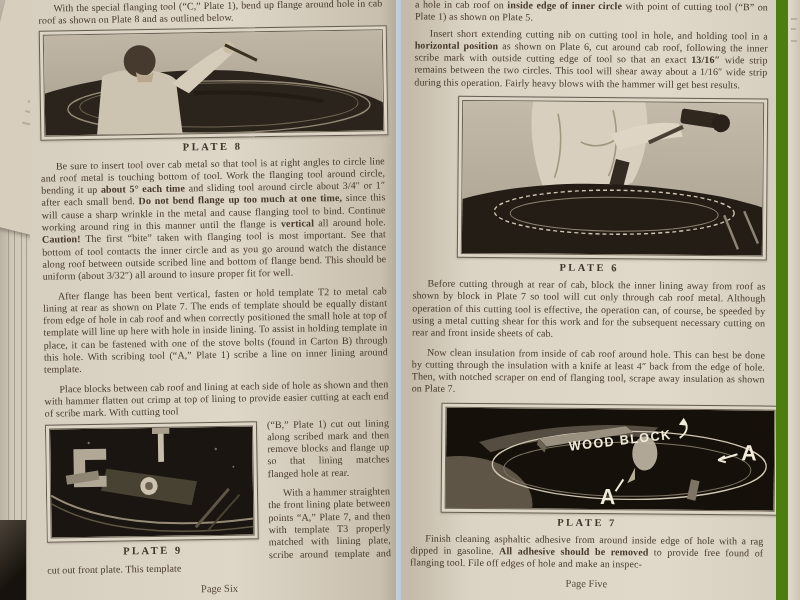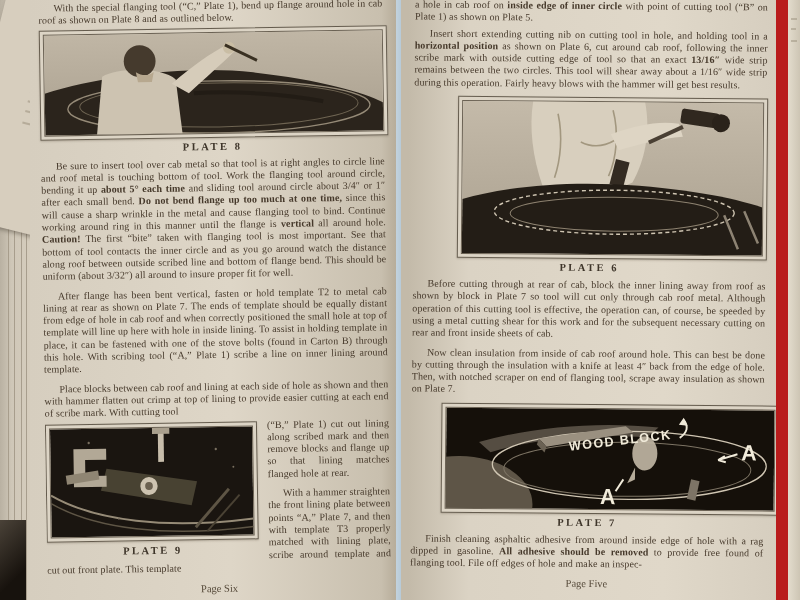--- a/index.html
+++ b/index.html
@@ -1,17 +1,17 @@
 <!DOCTYPE html>
 <html><head>
 <meta charset="utf-8">
 <style>
   html,body{margin:0;padding:0;background:#2e2822;}
   #stage{position:relative;width:800px;height:600px;overflow:hidden;
-         background:#b91c1c;font-family:"Liberation Serif","DejaVu Serif",serif;}
+         background:#4d7c0f;font-family:"Liberation Serif","DejaVu Serif",serif;}
 
   
   .edge-left{position:absolute;left:0;top:0;width:30px;height:600px;
     background:linear-gradient(to right,#b9b1a2,#cfc7b8 40%,#d5ccbc);}
   .edge-left .line{position:absolute;top:0;height:100%;width:1px;background:#a79d8c;}
   .edge-corner{position:absolute;left:-18px;top:-30px;width:90px;height:260px;
     background:#d7cebe;transform:rotate(14deg);box-shadow:2px 2px 4px rgba(60,50,40,.45);}
   .edge-corner .ghost{position:absolute;left:46px;height:2px;background:#9a8f7c;opacity:.55;}
   .edge-dark{position:absolute;left:0;top:520px;width:26px;height:80px;
     background:linear-gradient(135deg,#4a4238,#17120d 70%);}

